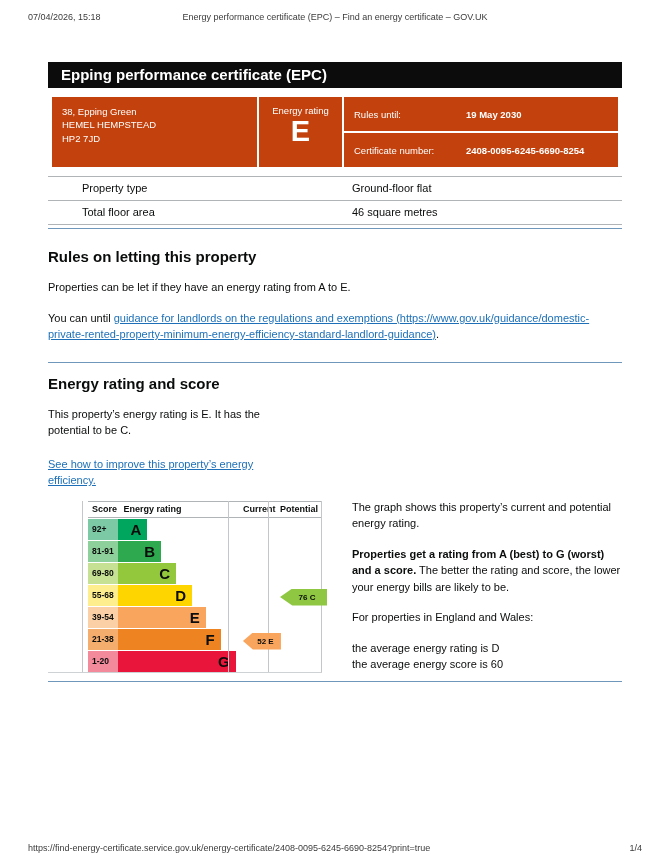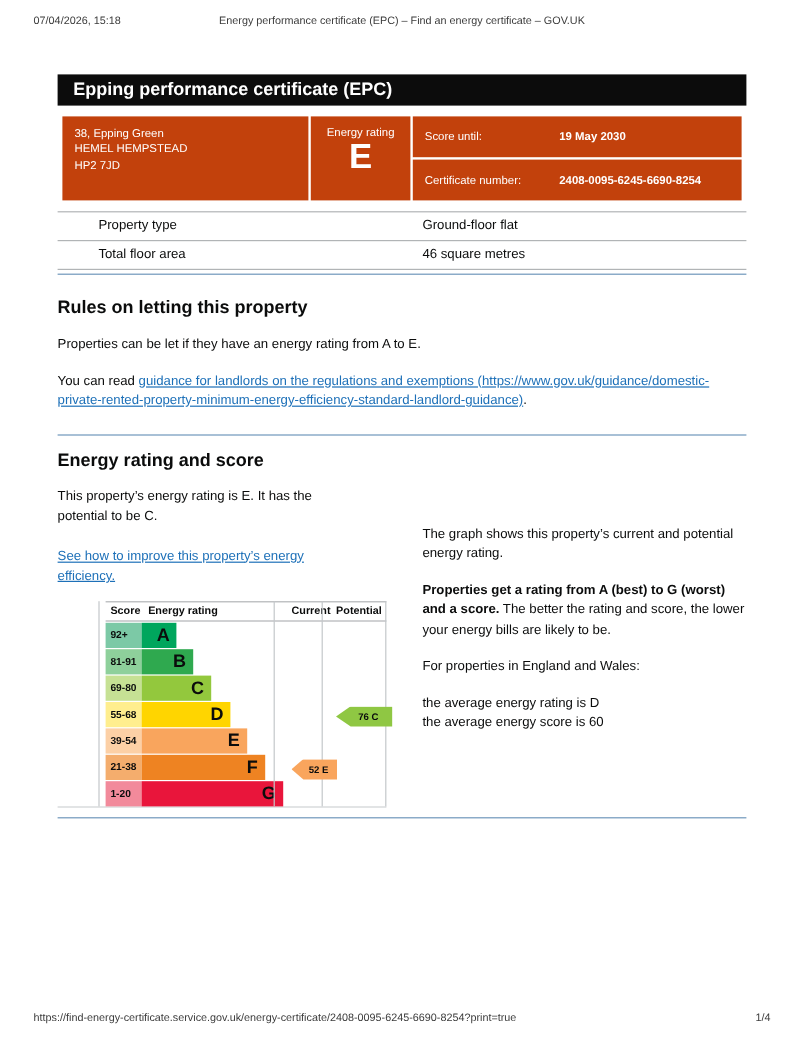--- a/index.html
+++ b/index.html
@@ -40,21 +40,21 @@
 
   .section-rule { border:none; border-top:1px solid #6f97bb; margin:0; }
   .rule-1 { margin-top:3px; }
   .rule-2 { margin-top:19px; }
   .rule-3 { margin-top:8px; }
 
   h2 { font-size:15px; line-height:17px; margin:19px 0 0 0; }
   p  { font-size:11px; line-height:1.5; margin:14px 0 0 0; }
   a  { color:#1d70b8; text-decoration:underline; }
 
-  .columns { display:flex; margin-top:12px; align-items:center; }
+  .columns { display:flex; margin-top:12px; align-items:flex-end; }
   .col-left { width:294px; flex-shrink:0; }
   .col-left h2 { margin-top:0; }
   .col-left p { max-width:250px; }
   .col-right { flex:1; padding-left:10px; }
   .col-right p:first-child { margin-top:0; }
   .p-link { margin-top:17px; }
 
   
   .epc-chart { position:relative; width:274px; margin-top:12px; border-bottom:1px solid #cfd2d4;padding-left:40px; }
   .vline { position:absolute; top:0; bottom:0; width:1px; background:#c4c7ca; z-index:1; }
@@ -95,21 +95,21 @@
       <div>38, Epping Green</div>
       <div>HEMEL HEMPSTEAD</div>
       <div>HP2 7JD</div>
     </div>
     <div class="cert-panel cert-rating">
       <div class="cert-rating-label">Energy rating</div>
       <div class="cert-rating-letter">E</div>
     </div>
     <div class="cert-right">
       <div class="cert-panel cert-right-row">
-        <span class="cert-field-label">Score until:</span>
+        <span class="cert-field-label">Rules until:</span>
         <span class="cert-field-value">19 May 2030</span>
       </div>
       <div class="cert-panel cert-right-row">
         <span class="cert-field-label">Certificate number:</span>
         <span class="cert-field-value">2408-0095-6245-6690-8254</span>
       </div>
     </div>
   </div>
 
   <div class="summary-table">
@@ -120,21 +120,21 @@
     <div class="st-row">
       <div class="st-label">Total floor area</div>
       <div class="st-value">46 square metres</div>
     </div>
   </div>
 
   <hr class="section-rule rule-1">
 
   <h2>Rules on letting this property</h2>
   <p>Properties can be let if they have an energy rating from A to E.</p>
-  <p><span>You can read </span><a href="#">guidance for landlords on the regulations and exemptions (https://www.gov.uk/guidance/domestic-private-rented-property-minimum-energy-efficiency-standard-landlord-guidance)</a><span>.</span></p>
+  <p><span>You can until </span><a href="#">guidance for landlords on the regulations and exemptions (https://www.gov.uk/guidance/domestic-private-rented-property-minimum-energy-efficiency-standard-landlord-guidance)</a><span>.</span></p>
 
   <hr class="section-rule rule-2">
 
   <div class="columns">
     <div class="col-left">
       <h2>Energy rating and score</h2>
       <p>This property’s energy rating is E. It has the potential to be C.</p>
       <p class="p-link"><a href="#">See how to improve this property’s energy efficiency.</a></p>
 
       <div class="epc-chart">

